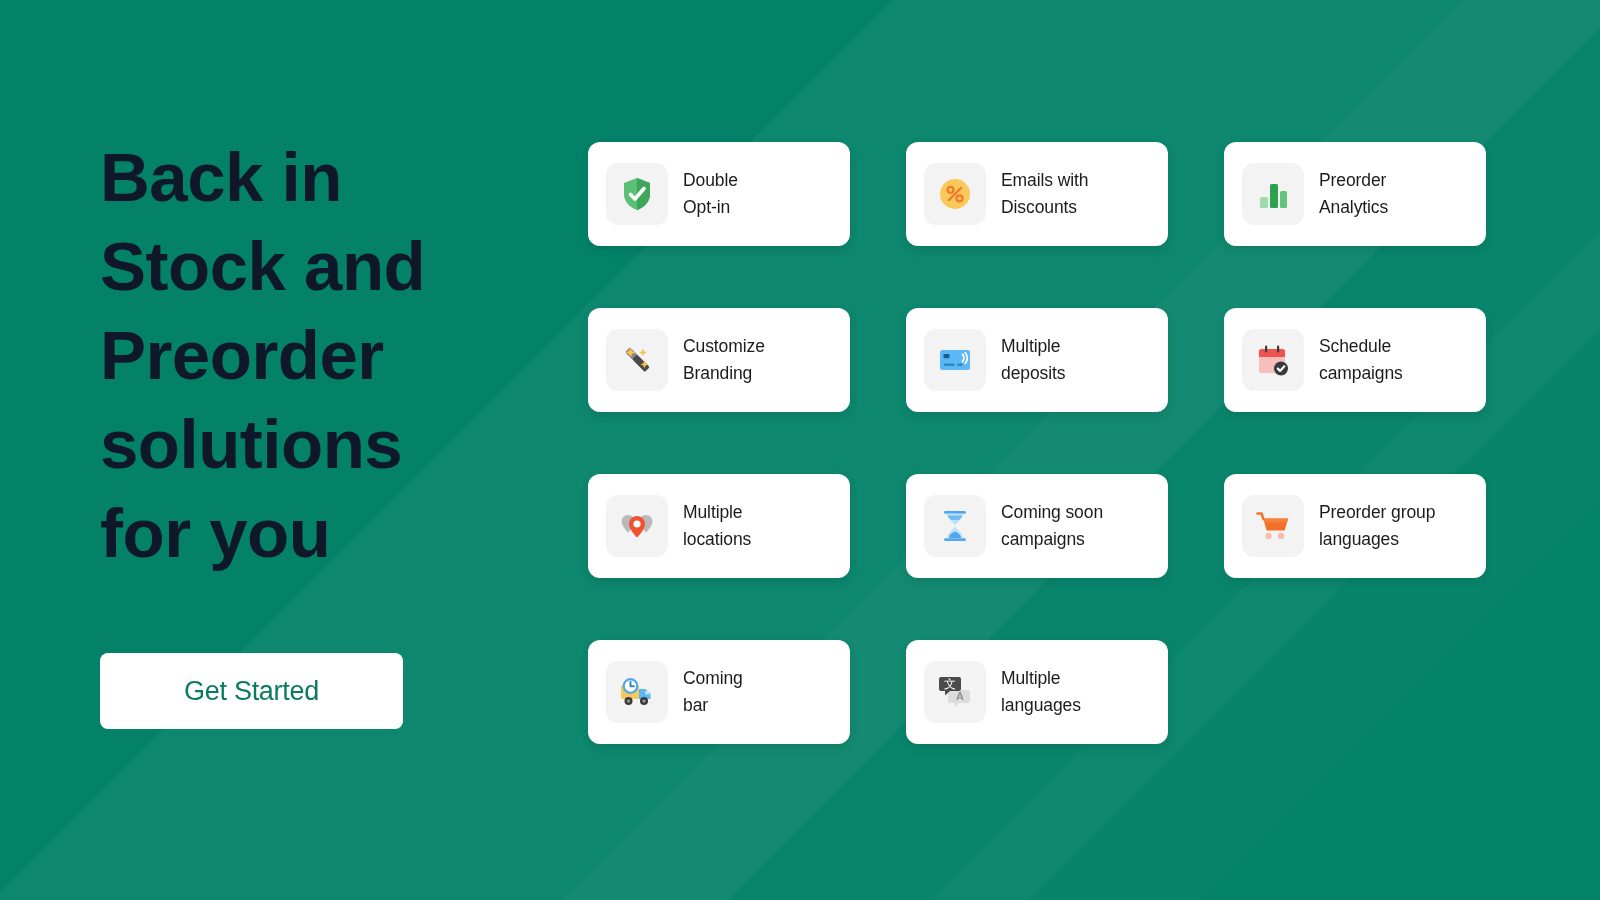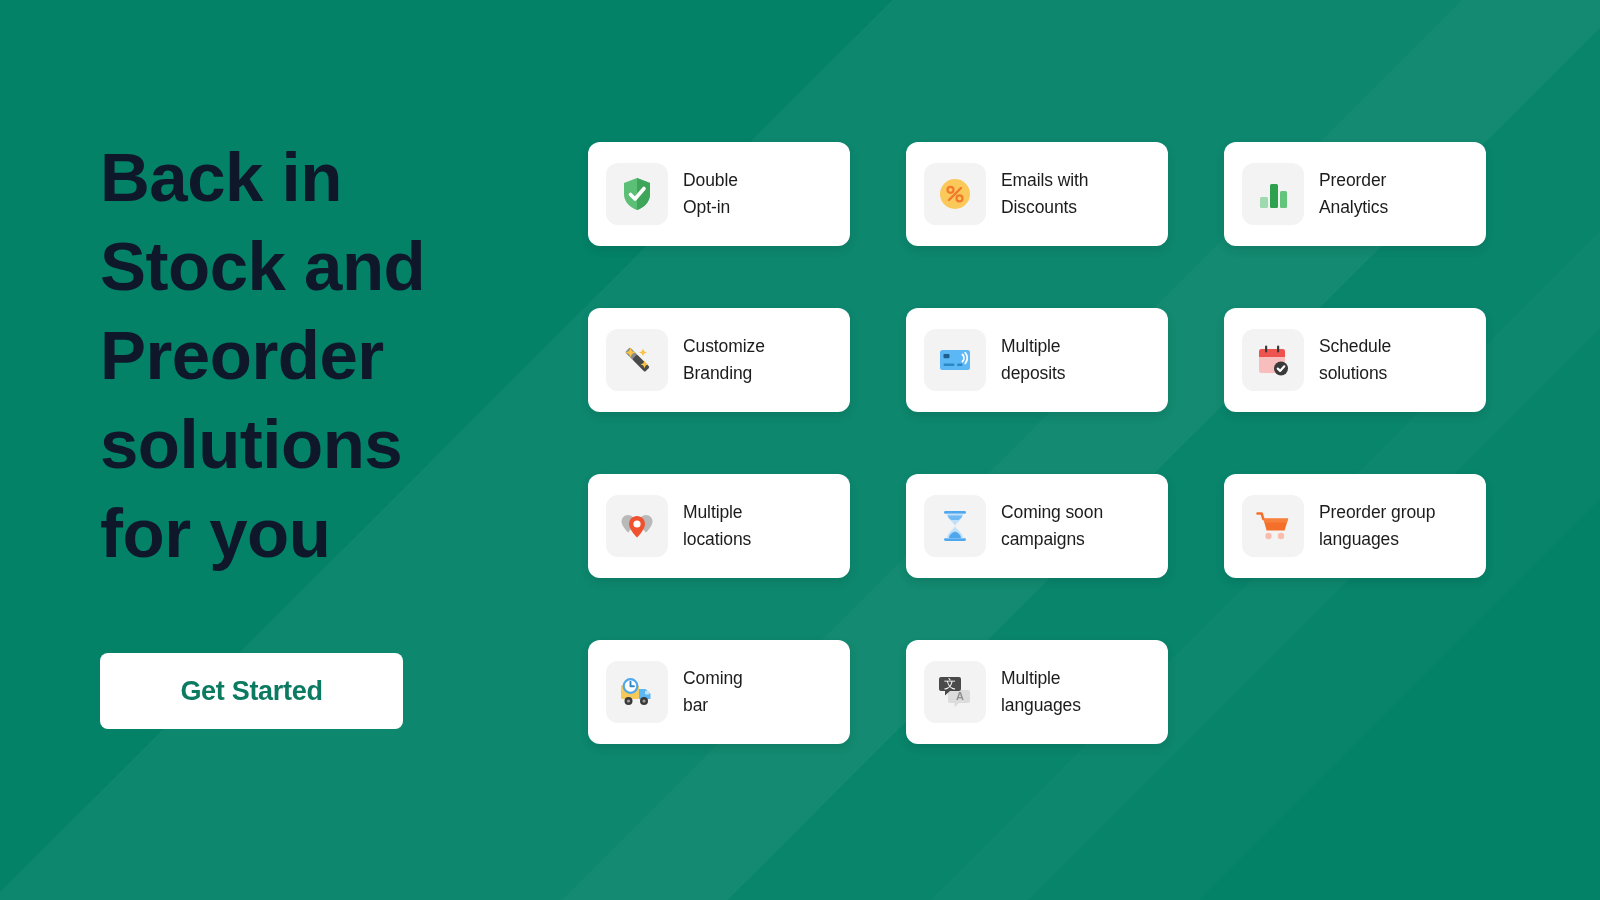--- a/index.html
+++ b/index.html
@@ -85,21 +85,21 @@
     left: 100px;
     top: 653px;
     width: 303px;
     height: 76px;
     background: #ffffff;
     border: none;
     border-radius: 8px;
     color: #0b7a60;
     font-family: "Liberation Sans", sans-serif;
     font-size: 27px;
-    font-weight: bold;
+    font-weight: normal;
     letter-spacing: -0.3px;
     cursor: pointer;
     z-index: 2;
   }
 
   
   #features-grid {
     position: absolute;
     left: 588px;
     top: 142px;
@@ -237,21 +237,21 @@
         <svg width="38" height="38" viewBox="0 0 38 38">
           <rect x="5" y="8" width="26" height="24" rx="2.5" fill="#f8bdbd"></rect>
           <path d="M5 10.5 a2.5 2.5 0 0 1 2.5 -2.5 h21 a2.5 2.5 0 0 1 2.5 2.5 v5.5 h-26 Z" fill="#ef5350"></path>
           <rect x="11" y="4.5" width="2.2" height="7" rx="1.1" fill="#3a3a3a"></rect>
           <rect x="23" y="4.5" width="2.2" height="7" rx="1.1" fill="#3a3a3a"></rect>
           <circle cx="27" cy="27.5" r="7" fill="#3a3a3a"></circle>
           <path d="M23.8 27.6 l2.3 2.3 4.2 -4.6" fill="none" stroke="#ffffff" stroke-width="2.2" stroke-linecap="round" stroke-linejoin="round"></path>
         </svg>
       </span>
       <span class="feature-label">Schedule
-solutions</span>
+campaigns</span>
     </div>
 
     <div class="feature-card">
       <span class="icon-tile">
         <svg width="38" height="38" viewBox="0 0 38 38">
           <path d="M10 8 c3.6 0 6.5 2.9 6.5 6.5 c0 4.6 -6.5 11 -6.5 11 s-6.5 -6.4 -6.5 -11 C3.5 10.9 6.4 8 10 8 Z" fill="#b9b9b9"></path>
           <path d="M28 8 c3.6 0 6.5 2.9 6.5 6.5 c0 4.6 -6.5 11 -6.5 11 s-6.5 -6.4 -6.5 -11 C21.5 10.9 24.4 8 28 8 Z" fill="#b9b9b9"></path>
           <path d="M19 9 c4.4 0 8 3.6 8 8 c0 5.7 -8 13.5 -8 13.5 S11 22.7 11 17 c0 -4.4 3.6 -8 8 -8 Z" fill="#f0522f"></path>
           <circle cx="19" cy="17" r="3.6" fill="#ffffff"></circle>
         </svg>

